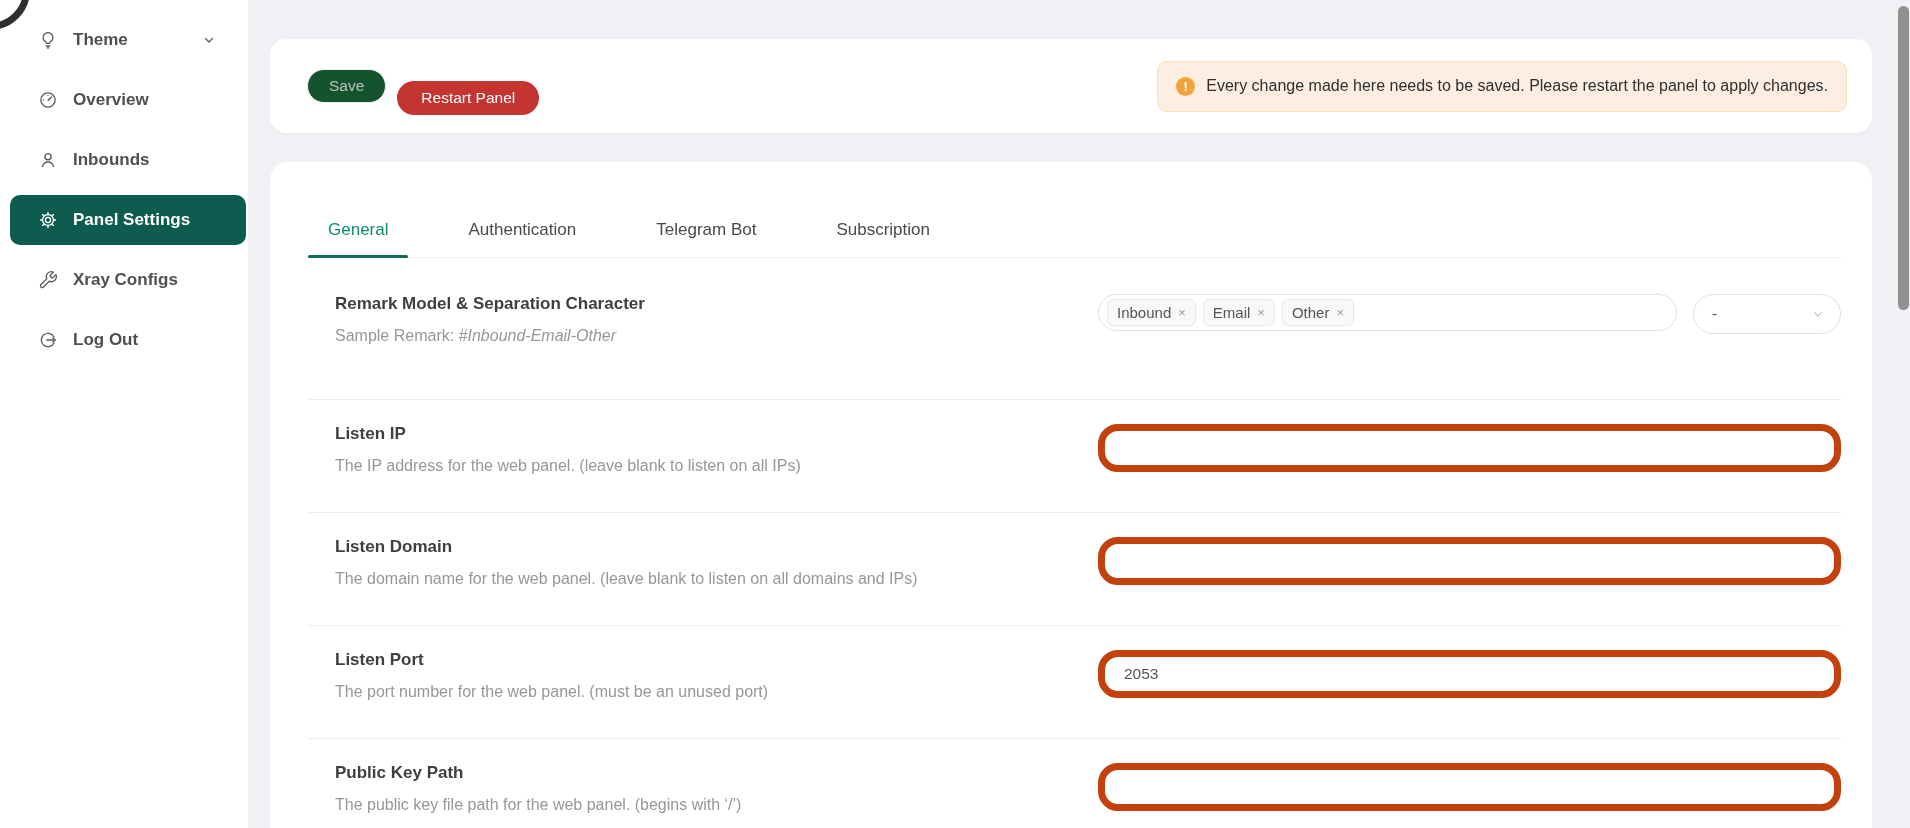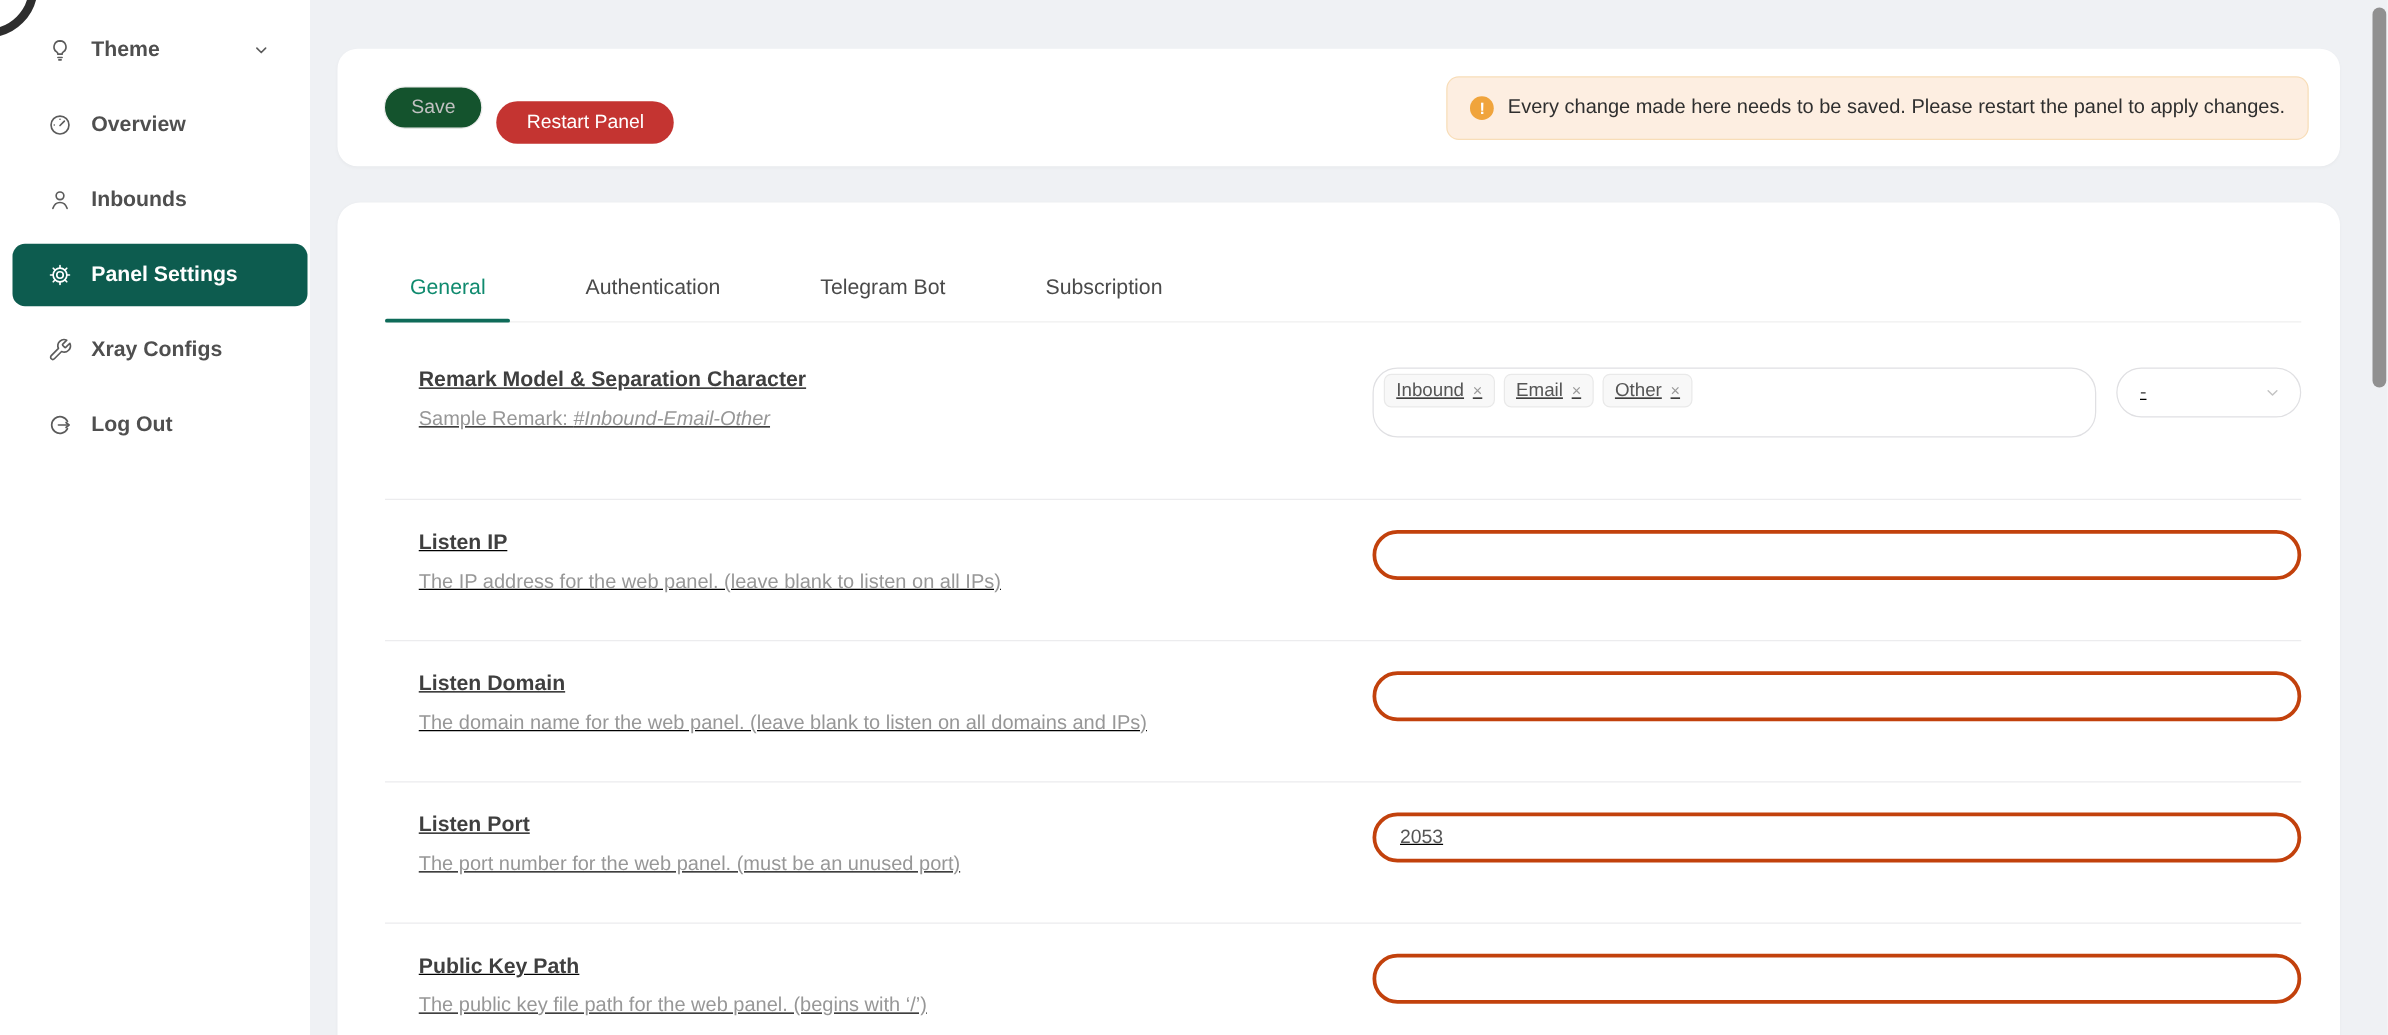--- a/index.html
+++ b/index.html
@@ -36,32 +36,32 @@
   .main-card { position:absolute; left:22px; top:162px; width:1602px; height:700px; background:#fff;
                border-radius:18px; box-shadow:0 1px 3px rgba(0,0,0,0.03); padding:0 31px 0 38px; }
 
   
   .tabs { display:flex; padding-top:51px; border-bottom:1px solid #f0f0f0; }
   .tab { position:relative; height:44px; padding:7px 20px 0; margin-right:40px; font-size:17px; color:#4a4a4a; cursor:pointer; }
   .tab.active { color:#0f8a6e; }
   .tab.active .inkbar { position:absolute; left:0; right:0; bottom:-1px; height:3px; background:#0e6b59; border-radius:2px; }
 
   
-  .row { display:flex; align-items:flex-start; height:112px; padding:24px 0 0 27px;text-decoration:underline; }
+  .row { display:flex; align-items:flex-start; height:112px; padding:24px 0 0 27px; }
   .row.first { height:141px; padding-top:36px; }
   .hsep { height:1px; background:#ececee; }
   .lcol { flex:1; padding-right:30px; }
   .flabel { font-size:17px; font-weight:700; color:#3f3f3f; }
   .fdesc { font-size:16px; color:#979797; margin-top:13px; }
   .fdesc .italic { font-style:italic; }
   .ccol { width:743px; flex:0 0 743px; display:flex; align-items:flex-start; }
-  .text-input { width:743px; height:39px; border:3px solid #c2410c; border-radius:20px; padding:17px 19px;
+  .text-input { width:743px; height:39px; border:7px solid #c2410c; border-radius:20px; padding:17px 19px;
                 font-size:15.5px; color:#555; background:#fff; outline:none; font-family:inherit; }
-  .tag-select { flex:1; height:56px; border:1px solid #e0e0e3; border-radius:20px; background:#fff;
-                display:flex; padding:4px 8px; gap:7px; cursor:text; }
+  .tag-select { flex:1; height:37px; border:1px solid #e0e0e3; border-radius:20px; background:#fff;
+                display:flex; align-items:center; padding:4px 8px; gap:7px; cursor:text; }
   .tag { display:inline-flex; align-items:center; height:27px; background:#f8f8f8; border:1px solid #e9e9e9;
          border-radius:6px; padding:0 9px; font-size:15px; color:#555; }
   .tag-x { margin-left:7px; color:#9a9a9a; font-size:13px; cursor:pointer; line-height:1; }
   .tag-x::before { content:'×'; }
   .mini-select { width:148px; height:40px; margin-left:16px; border:1px solid #e0e0e3; border-radius:20px;
                  display:flex; align-items:center; padding:0 15px 0 18px; font-size:15.5px; color:#555; cursor:pointer; }
   .mini-select .sel-chev { margin-left:auto; width:14px; height:14px; color:#c3c3c3; }
 
   
   .scroll-thumb { position:absolute; right:1px; top:6px; width:11px; height:304px; background:#909090; border-radius:6px; }

